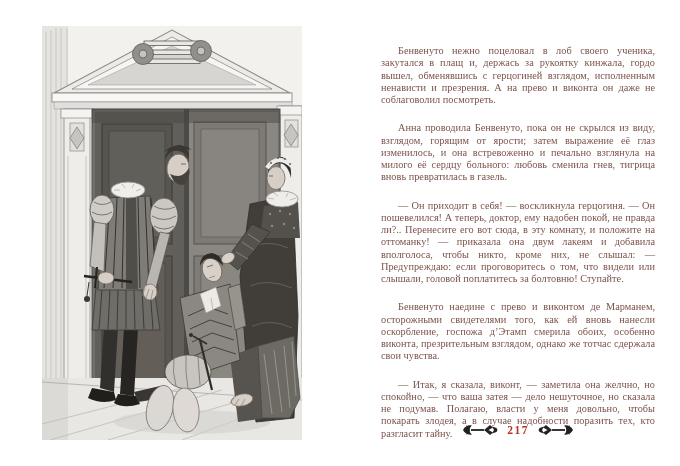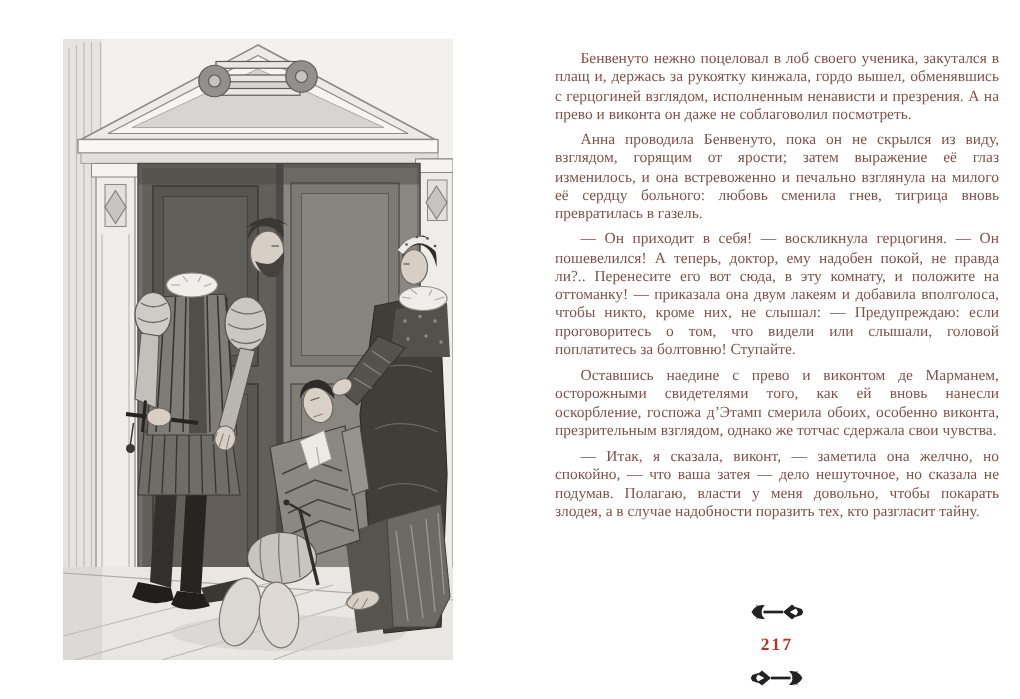--- a/index.html
+++ b/index.html
@@ -14,25 +14,25 @@
     position:absolute;left:42px;top:26px;width:260px;height:414px;margin:0;
   }
   .illustration svg{display:block;width:260px;height:414px;}
   
   .text-column{
     position:absolute;left:365px;top:29px;width:306px;
     color:#7d544b;
     font-size:10.3px;line-height:12.25px;
     text-align:justify;text-justify:inter-word;
   }
-  .text-column p{margin:5px;text-indent:17px;hyphens:auto;-webkit-hyphens:auto;}
+  .text-column p{margin:16px;text-indent:17px;hyphens:auto;-webkit-hyphens:auto;}
   
   .footer{
     position:absolute;left:365px;top:421px;width:306px;height:18px;
-    display:flex;align-items:center;justify-content:center;gap:9px;flex-direction:column;
+    display:flex;align-items:center;justify-content:center;gap:9px;
   }
   .pagenum{
     color:#b5322d;font-size:11.5px;font-weight:bold;letter-spacing:1.5px;
   }
   .orn{display:inline-block;line-height:0;}
   .orn svg{display:block;}
   .orn-right{transform:scaleX(-1);}
 </style>
 </head>
 <body>
@@ -228,21 +228,21 @@
         </g>
       </svg>
     </figure>
   </div>
 
   <div>
     <div class="text-column" lang="ru">
       <p>Бенвенуто нежно поцеловал в лоб своего ученика, закутался в плащ и, держась за рукоятку кинжала, гордо вышел, обменявшись с герцогиней взглядом, исполненным ненависти и презрения. А на прево и виконта он даже не соблаговолил посмотреть.</p>
       <p>Анна проводила Бенвенуто, пока он не скрылся из виду, взглядом, горящим от ярости; затем выражение её глаз изменилось, и она встревоженно и печально взглянула на милого её сердцу больного: любовь сменила гнев, тигрица вновь превратилась в газель.</p>
       <p>— Он приходит в себя! — воскликнула герцогиня. — Он пошевелился! А теперь, доктор, ему надобен покой, не правда ли?.. Перенесите его вот сюда, в эту комнату, и положите на оттоманку! — приказала она двум лакеям и добавила вполголоса, чтобы никто, кроме них, не слышал: — Предупреждаю: если проговоритесь о том, что видели или слышали, головой поплатитесь за болтовню! Ступайте.</p>
-      <p>Оставшись наедине с прево и виконтом де Марманем, осторожными свидетелями того, как ей вновь нанесли оскорбление, госпожа д’Этамп смерила обоих, особенно виконта, презрительным взглядом, однако же тотчас сдержала свои чувства.</p>
+      <p>Бенвенуто наедине с прево и виконтом де Марманем, осторожными свидетелями того, как ей вновь нанесли оскорбление, госпожа д’Этамп смерила обоих, особенно виконта, презрительным взглядом, однако же тотчас сдержала свои чувства.</p>
       <p>— Итак, я сказала, виконт, — заметила она желчно, но спокойно, — что ваша затея — дело нешуточное, но сказала не подумав. Полагаю, власти у меня довольно, чтобы покарать злодея, а в случае надобности поразить тех, кто разгласит тайну.</p>
     </div>
 
     <div class="footer">
       <span class="orn">
         <svg width="36" height="14" viewBox="0 0 36 14">
           <g fill="#222222">
             <path d="M1 7 Q4 1.5 10 2.5 Q7 5 8 7 Q7 9 10 11.5 Q4 12.5 1 7 Z"></path>
             <path d="M4 2 L8 5 L6 6 Z"></path>
               <path d="M4 12 L8 9 L6 8 Z"></path>

